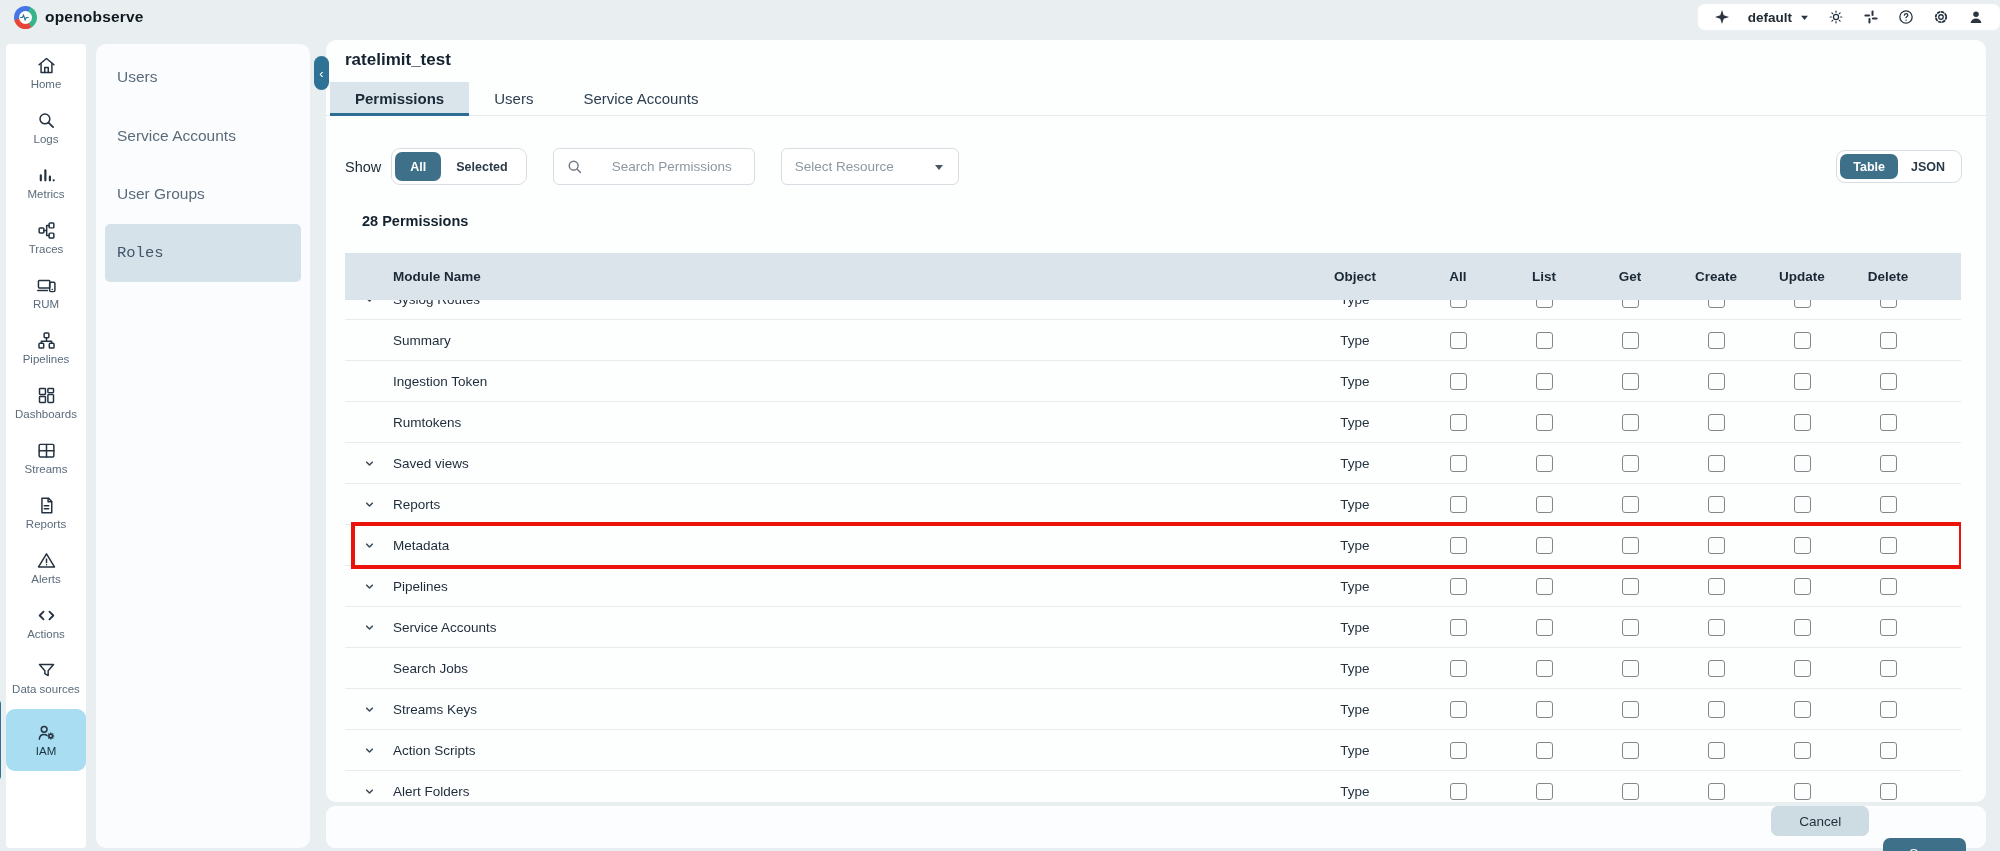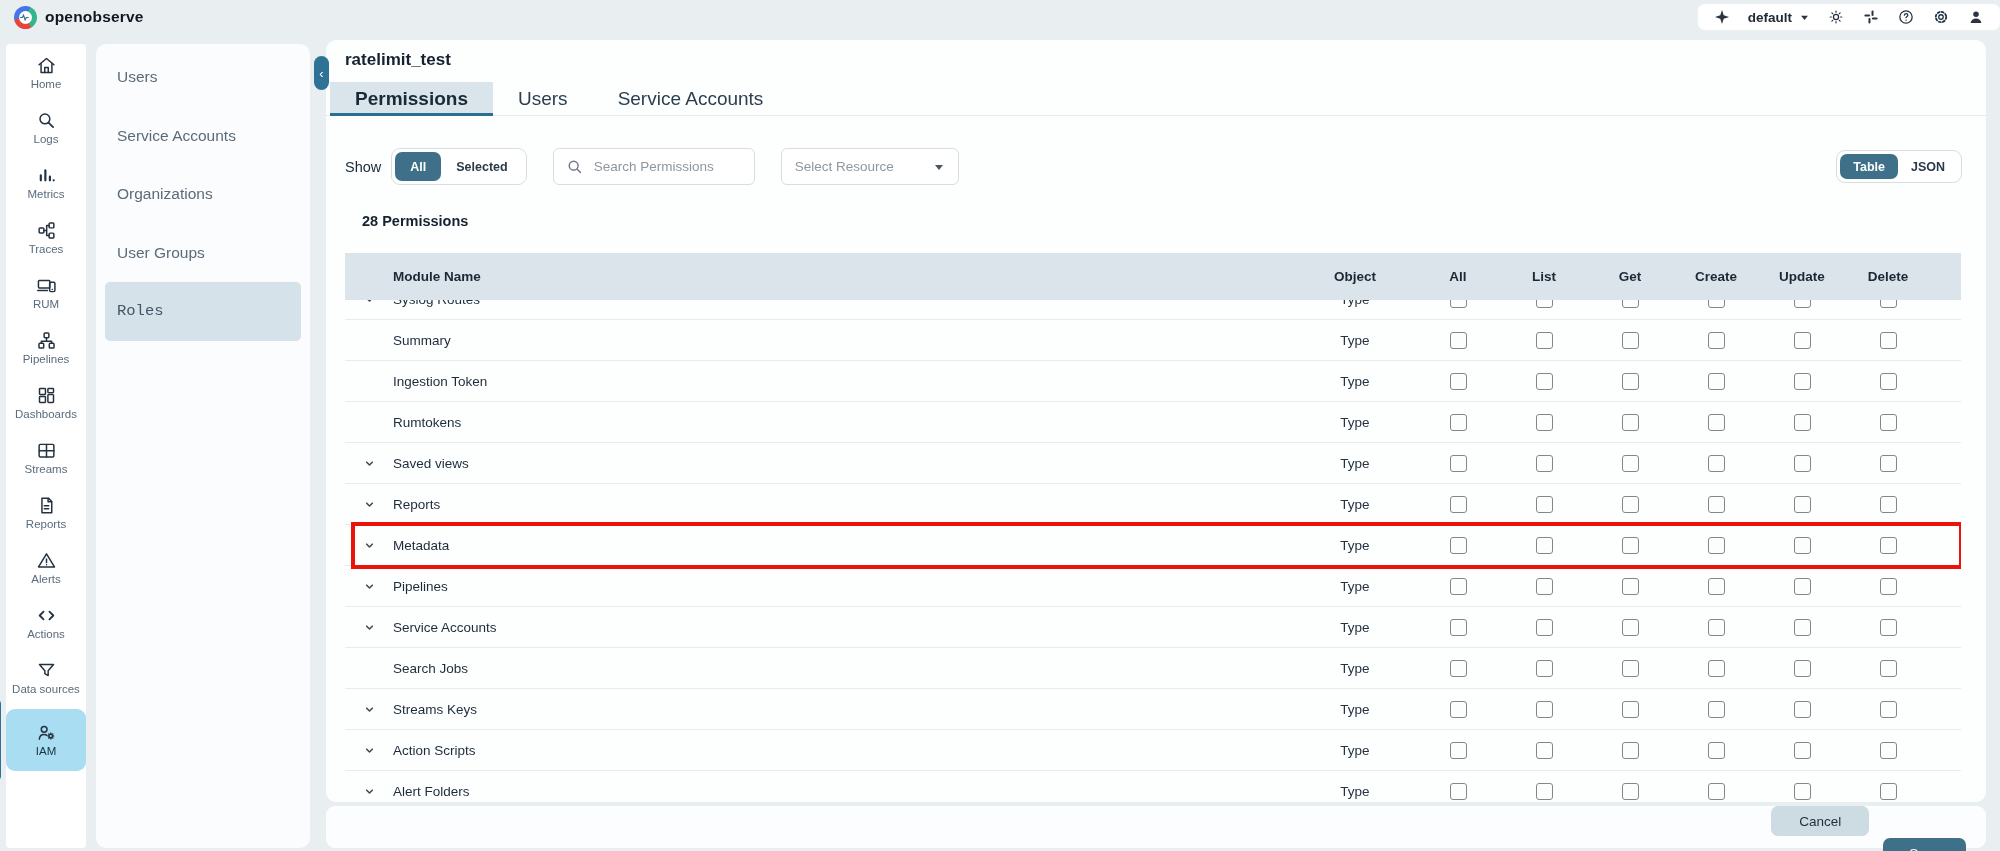--- a/index.html
+++ b/index.html
@@ -42,34 +42,34 @@
 
   .collapse-btn{position:absolute;left:314px;top:56px;width:15px;height:34px;background:#2e7396;z-index:6;
           border-radius:8px;color:#fff;display:flex;align-items:center;justify-content:center;
           font-size:13px;line-height:1;cursor:pointer;}
 
   
   .main{position:absolute;left:326px;top:40px;width:1660px;height:762px;background:#fdfefe;border-radius:10px;
         display:flex;flex-direction:column;box-sizing:border-box;overflow:hidden;}
   .role-title{padding:10px 0 0 19px;font-size:17px;font-weight:700;color:#15222f;line-height:20px;}
   .tabs{display:flex;margin-top:12px;border-bottom:1px solid #e6eaed;padding-left:4px;}
-  .tab{height:33px;display:flex;align-items:center;padding:0 25px;font-size:19px;color:#2c3e4e;
+  .tab{height:33px;display:flex;align-items:center;padding:0 25px;font-size:15px;color:#2c3e4e;
        position:relative;cursor:pointer;}
   .tab.active{background:#d9e5ea;font-weight:600;color:#1b2a38;}
   .tab.active::after{content:"";position:absolute;left:0;right:0;bottom:-1px;height:3px;background:#2c6e92;}
 
   .filterbar{display:flex;align-items:center;margin-top:32px;padding:0 24px 0 19px;gap:26px;}
   .show-group{display:flex;align-items:center;gap:10px;}
   .show-label{font-size:14.5px;color:#1b2936;}
   .btn-toggle{display:flex;align-items:center;background:#fff;border:1px solid #d7dde2;border-radius:9px;
               padding:3px;height:37px;box-sizing:border-box;}
   .btn-toggle .opt{padding:0 15px;height:29px;display:flex;align-items:center;border-radius:7px;
               font-size:12.5px;font-weight:700;color:#2a3a48;cursor:pointer;}
   .btn-toggle .opt.selected{background:#3e7189;color:#fff;}
-  .search-box{display:flex;align-items:center;gap:9px;border:1px solid #d7dde2;border-radius:6px;height:37px;
+  .search-box{display:flex;align-items:center;gap:27px;border:1px solid #d7dde2;border-radius:6px;height:37px;
               width:202px;padding:0 12px;background:#fff;box-sizing:border-box;}
   .search-box input{border:none;outline:none;width:100%;font-size:13.5px;color:#32404d;background:transparent;
               font-family:"Liberation Sans",sans-serif;}
   .search-box input::placeholder{color:#8d97a0;}
   .select-box{display:flex;align-items:center;justify-content:space-between;border:1px solid #d7dde2;border-radius:6px;
               height:37px;width:178px;padding:8px 13px;background:#fff;color:#8d97a0;font-size:13.5px;
               box-sizing:border-box;cursor:pointer;}
   .filter-spacer{flex:1;}
   .view-toggle{height:33px;}
   .view-toggle .opt{height:25px;padding:0 13px;}
@@ -311,23 +311,20 @@
     </div>
 
   <div class="subnav" id="subnav">
       <div class="subnav-item">
         <span>Users</span>
       </div>
       <div class="subnav-item">
         <span>Service Accounts</span>
       </div>
       <div class="subnav-item">
-        <span>Organizations</span>
-      </div>
-      <div class="subnav-item">
         <span>User Groups</span>
       </div>
       <div class="subnav-item active">
         <span>Roles</span>
       </div>
     </div>
 
   <div class="collapse-btn">
     <span>‹</span>
   </div>

